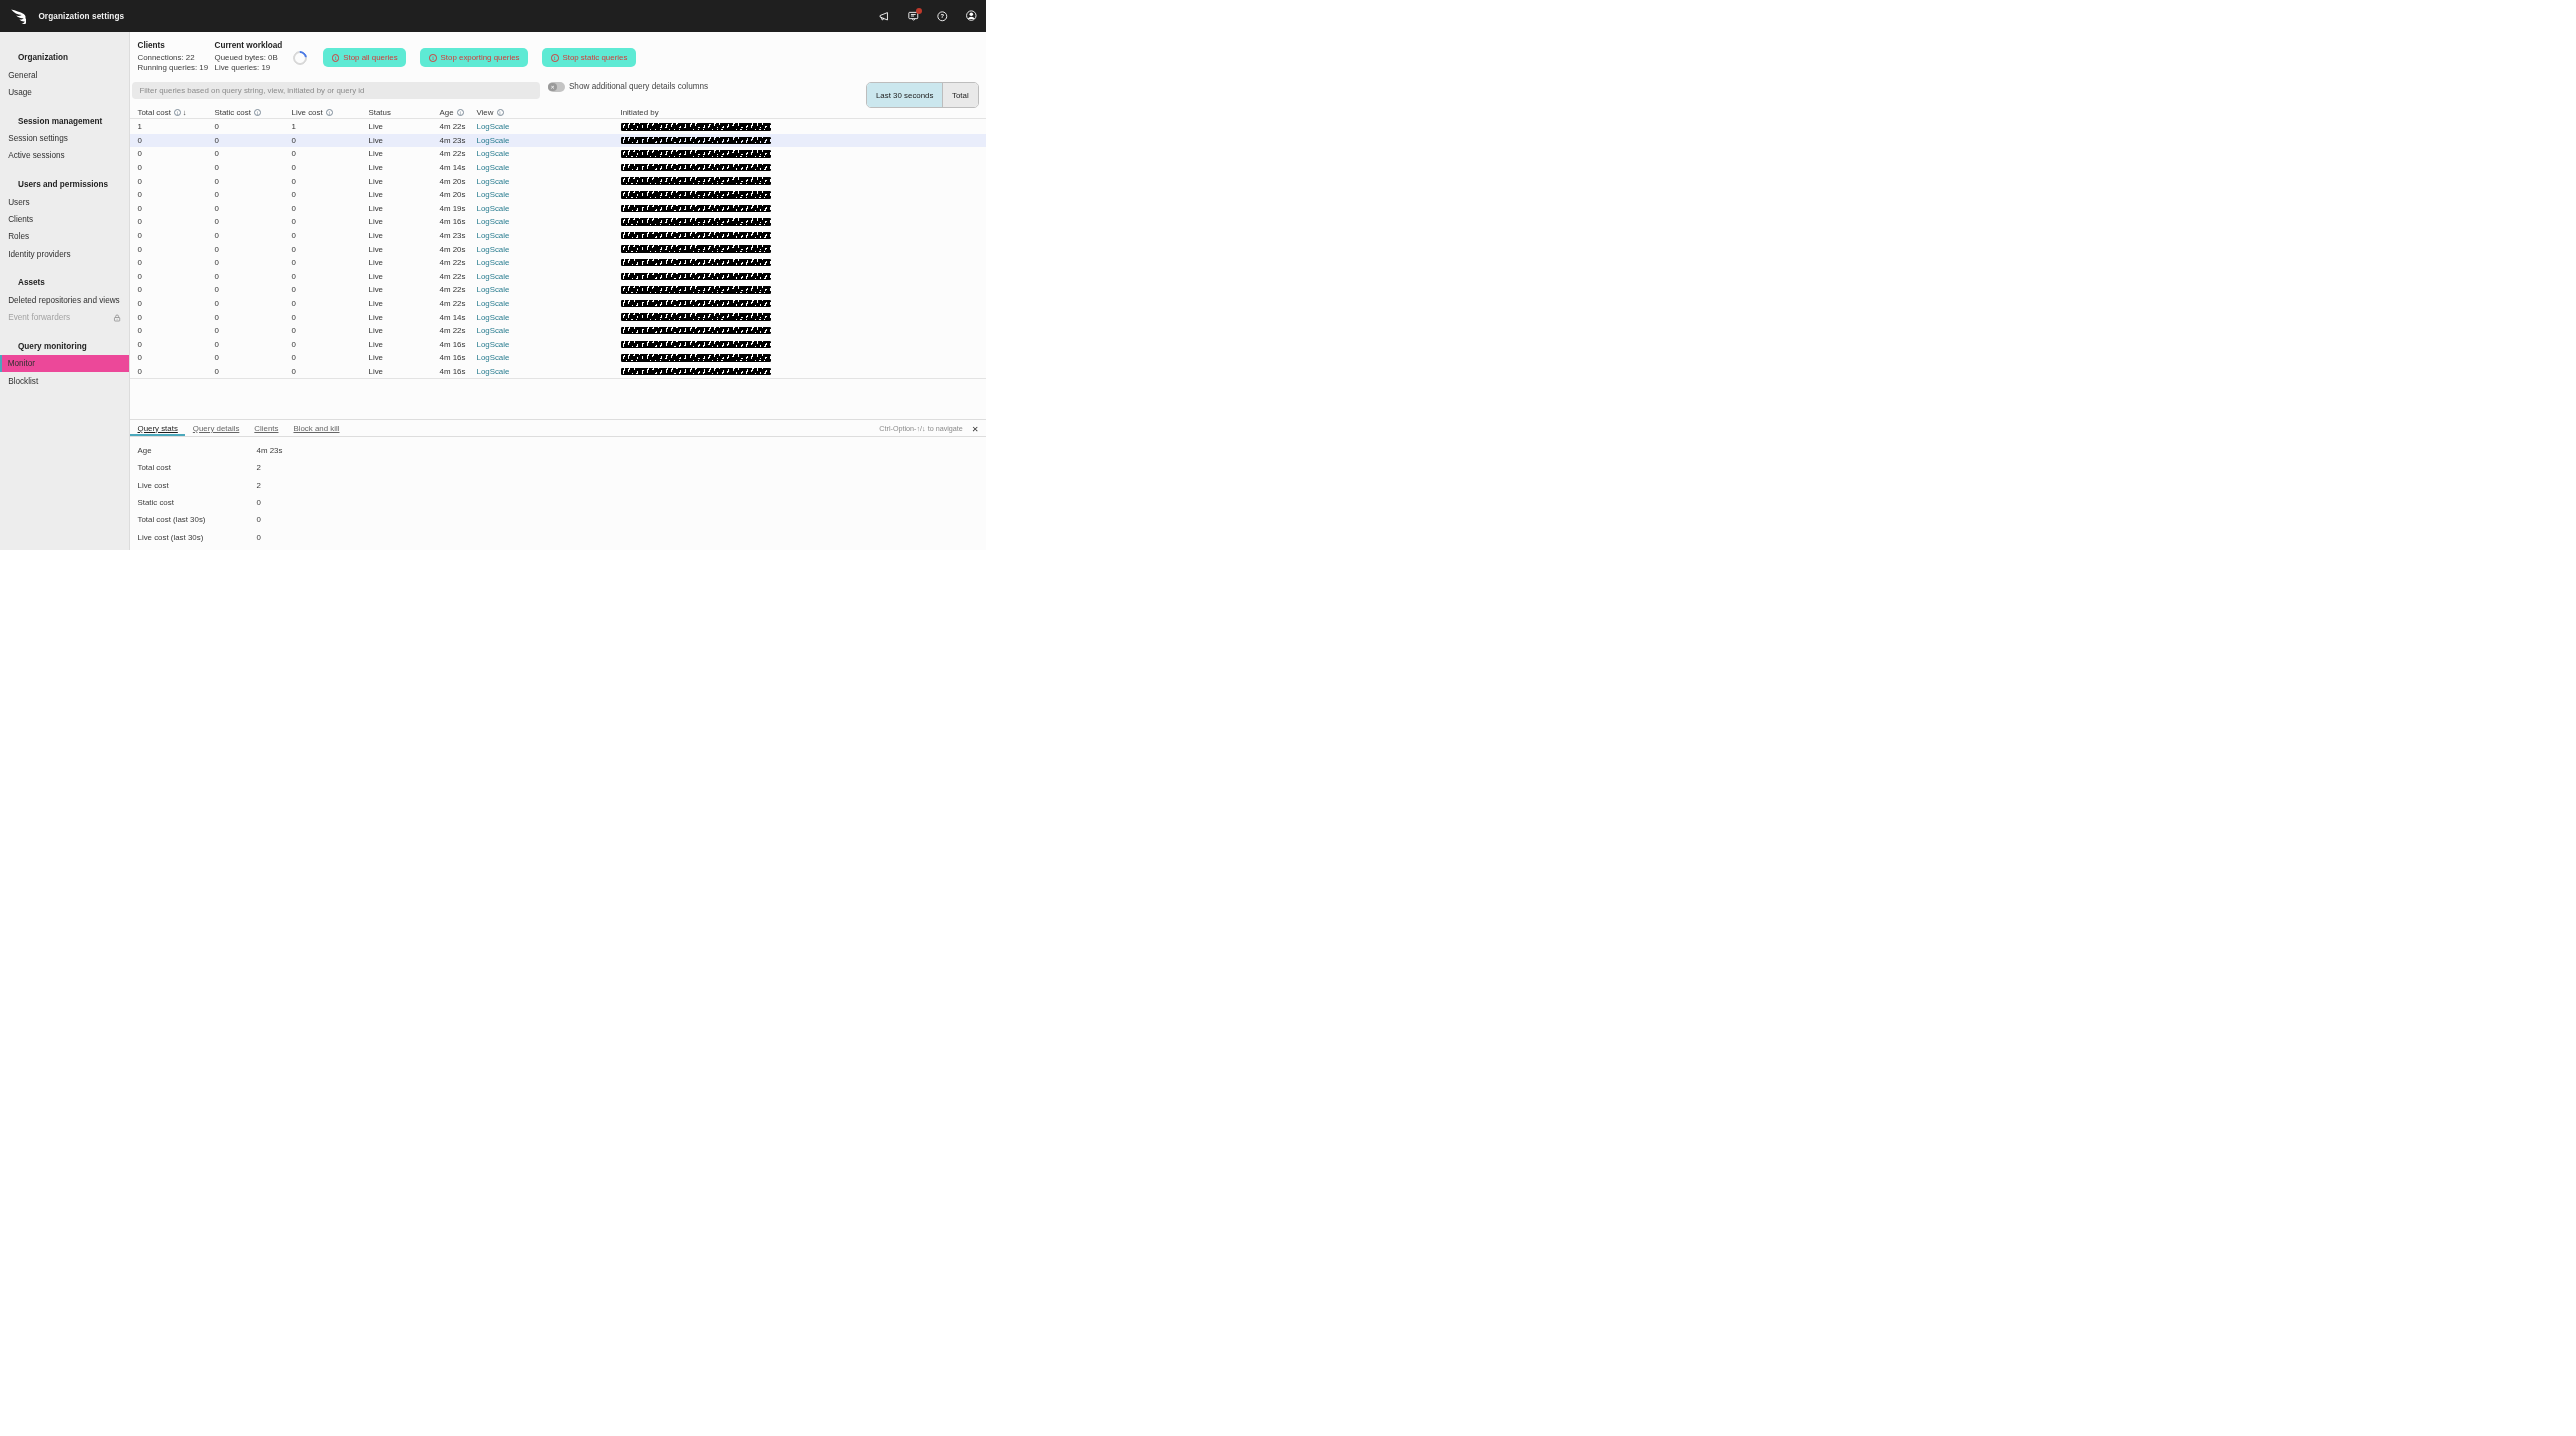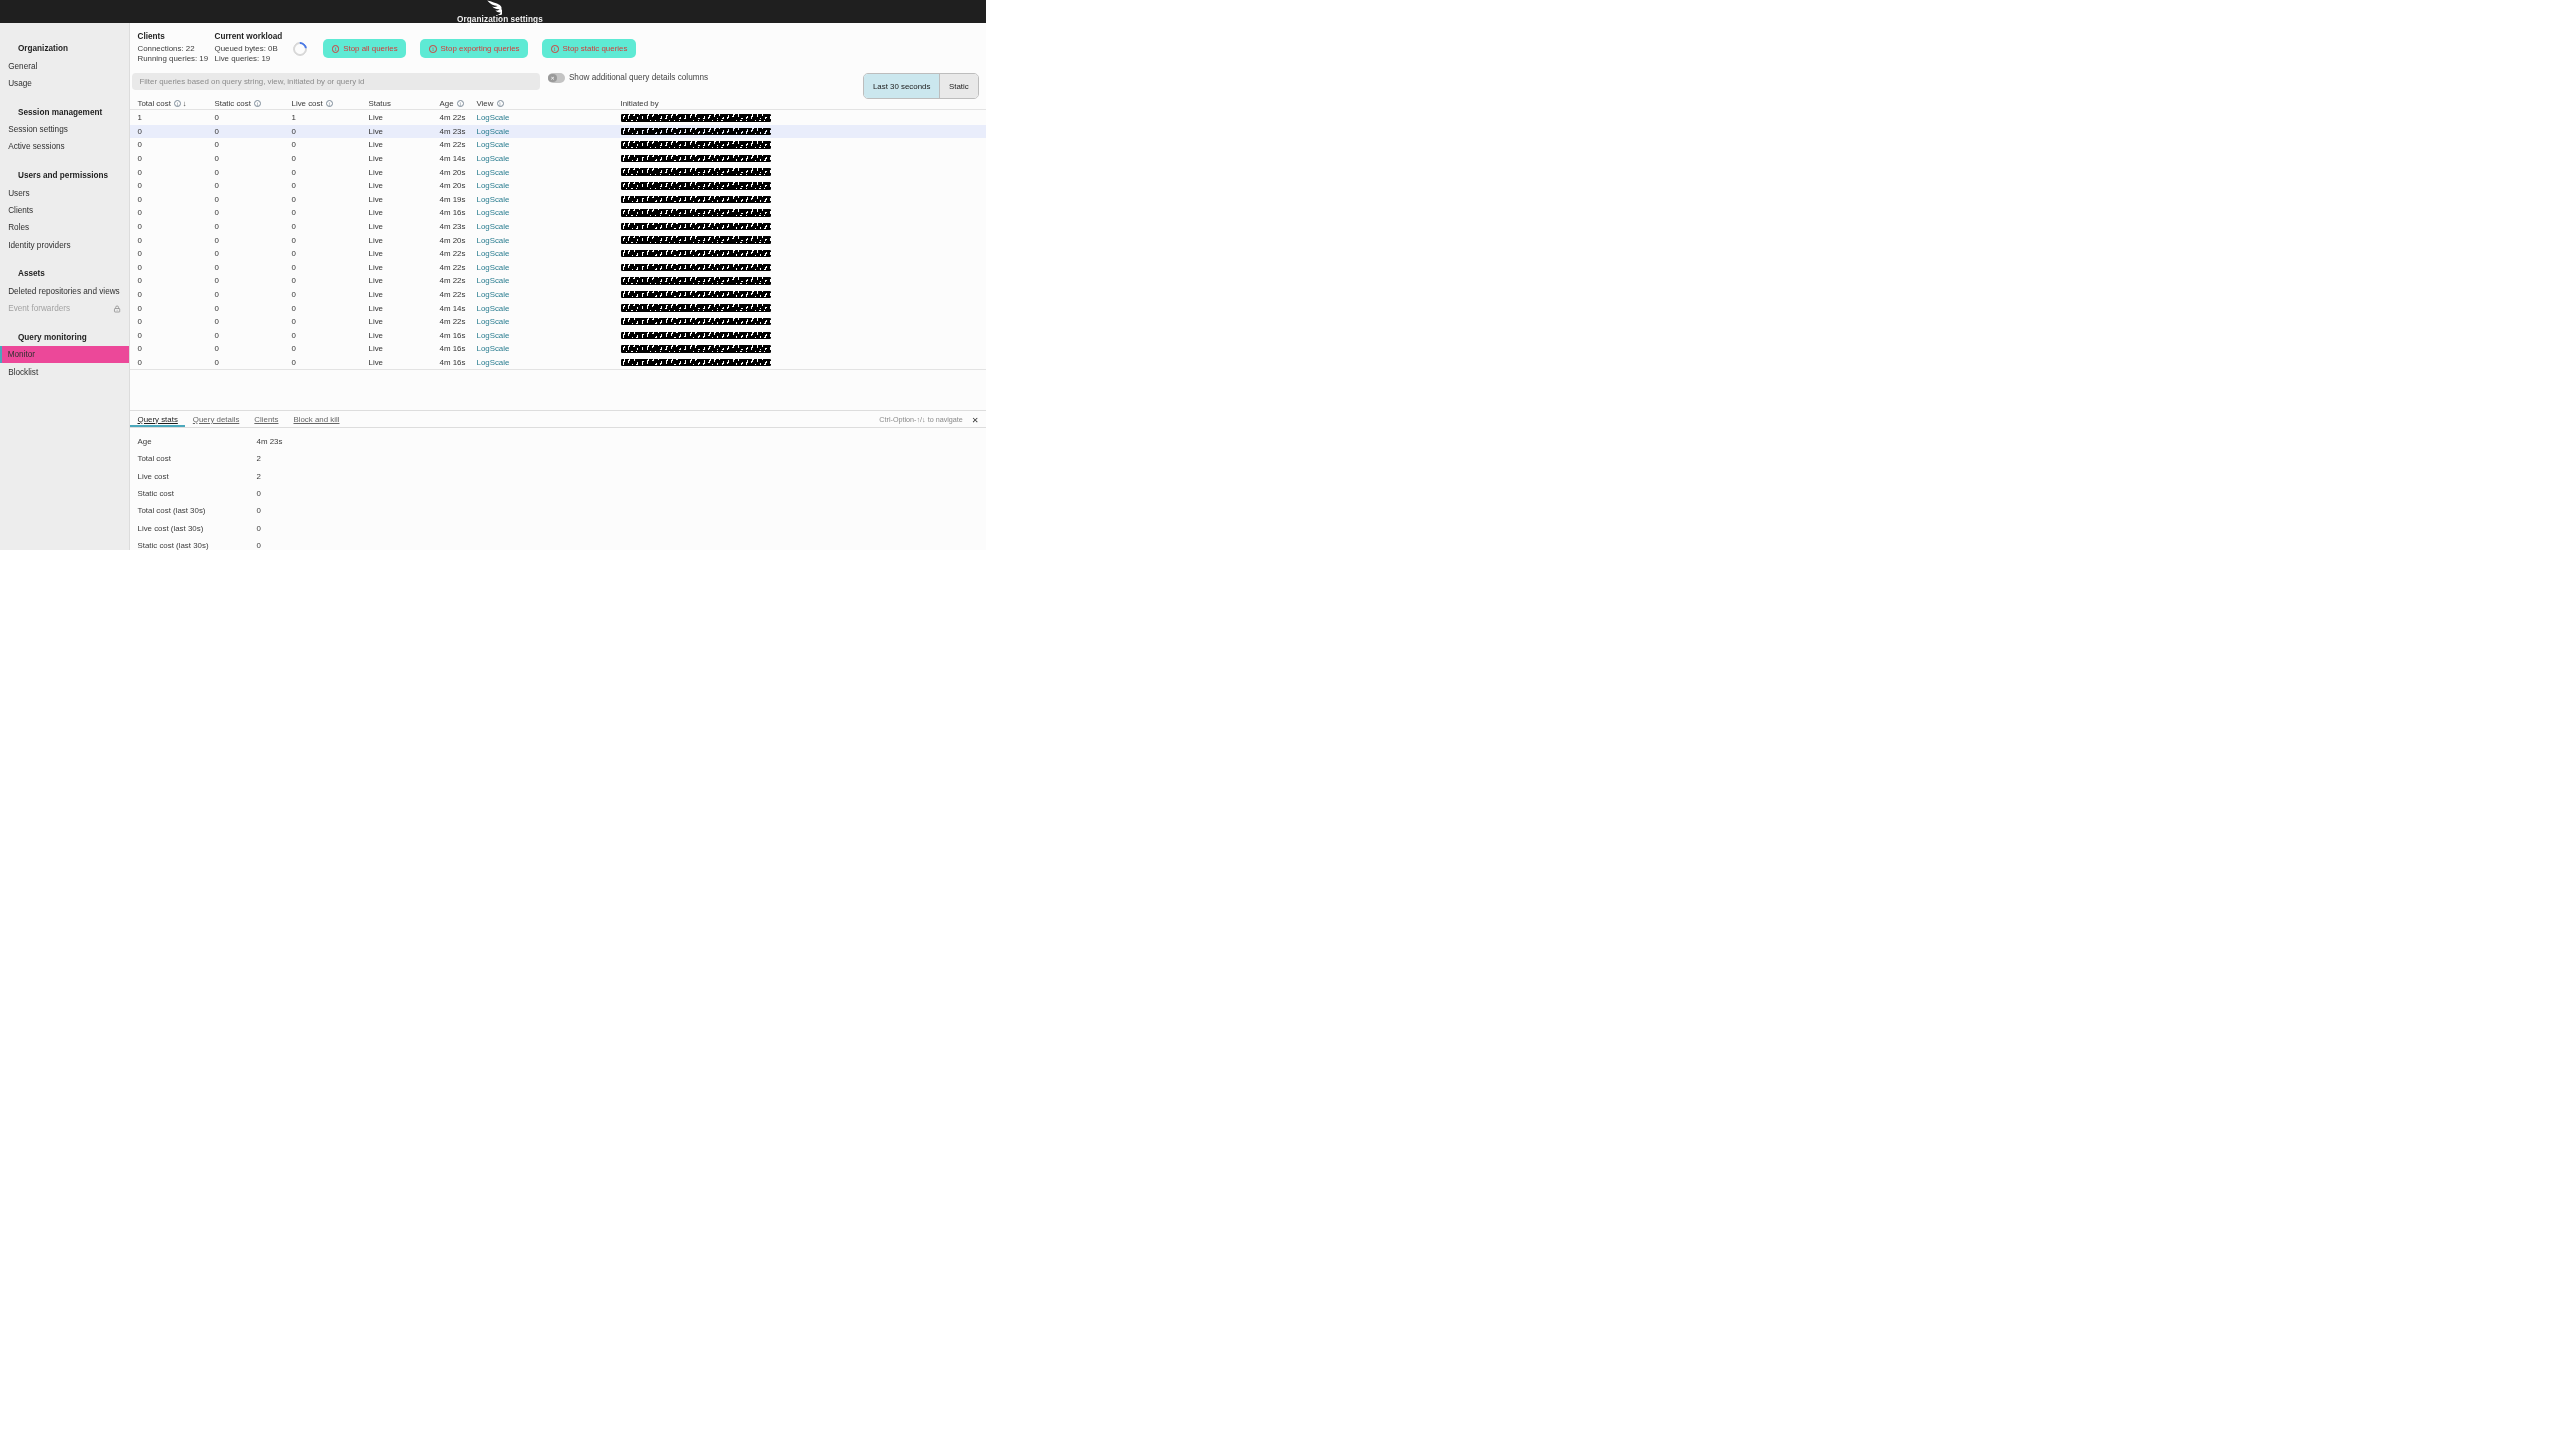--- a/index.html
+++ b/index.html
@@ -1,19 +1,19 @@
 <!DOCTYPE html>
 <html style="font-size:10px"><head>
 <meta charset="utf-8">
 <style>
   * { margin:0; padding:0; box-sizing:border-box; }
   html,body { width:986px; height:550px; font-family:"Liberation Sans", sans-serif; background:#fff; overflow:hidden; }
 
   
-  .topbar { height:23px; background:#1f1f1f; display:flex; align-items:center; padding:0 8.2px 0 10px;flex-direction:column; }
+  .topbar { height:32px; background:#1f1f1f; display:flex; align-items:center; padding:0 8.2px 0 10px; }
   .logo { width:16.4px; height:15px; display:flex; align-items:center; }
   .topbar-title { color:#f2f2f2; font-size:8.2px; font-weight:700; margin-left:12px; letter-spacing:0.1px; }
   .topbar-spacer { flex:1; }
   .top-icon { width:12.6px; height:12.6px; margin-left:16.4px; position:relative; display:flex; align-items:center; justify-content:center; cursor:pointer; }
   .top-icon svg { display:block; }
   .badge-dot { position:absolute; top:-1.9px; right:-2.5px; width:6.3px; height:6.3px; border-radius:50%; }
 
   
   .layout { display:flex; height:531px; }
   .sidebar { width:130px; background:#ededed; border-right:0.6px solid #dcdcdc; padding-top:17px; flex-shrink:0; }
@@ -200,21 +200,21 @@
     </div>
 
     <div class="filter-row">
       <input class="filter-input" type="text" placeholder="Filter queries based on query string, view, initiated by or query id" style="">
       <span class="toggle">
         <span class="knob">✕</span>
       </span>
       <span class="toggle-label">Show additional query details columns</span>
       <span class="range-group">
         <span class="range-opt selected">Last 30 seconds</span>
-        <span class="range-opt">Static</span>
+        <span class="range-opt">Total</span>
       </span>
     </div>
 
     <div class="table-head" id="table-head">
         <div class="th c0">
           <span>Total cost</span>
           <span class="info-i hdr">i</span>
           <span class="sort-arrow">↓</span>
         </div>
         <div class="th c1">

